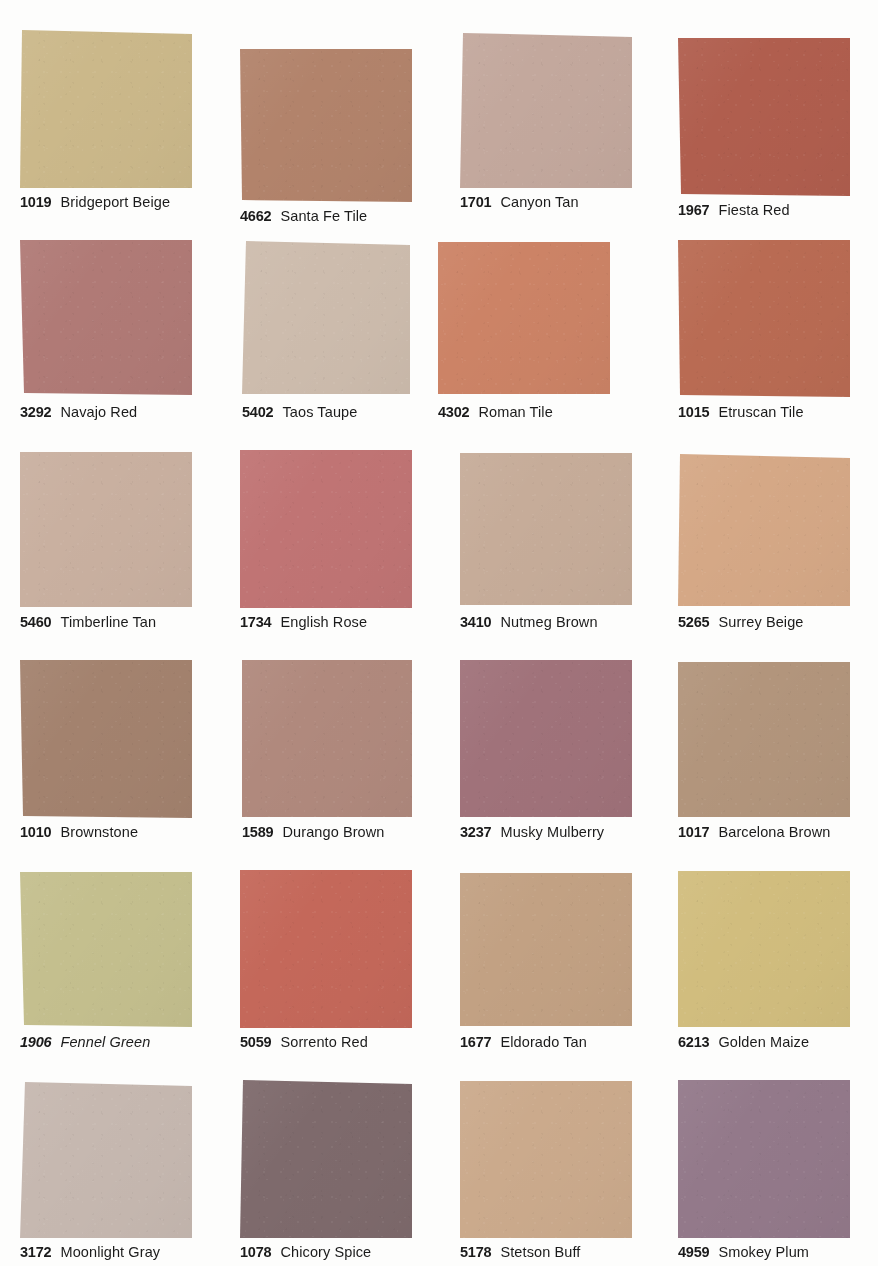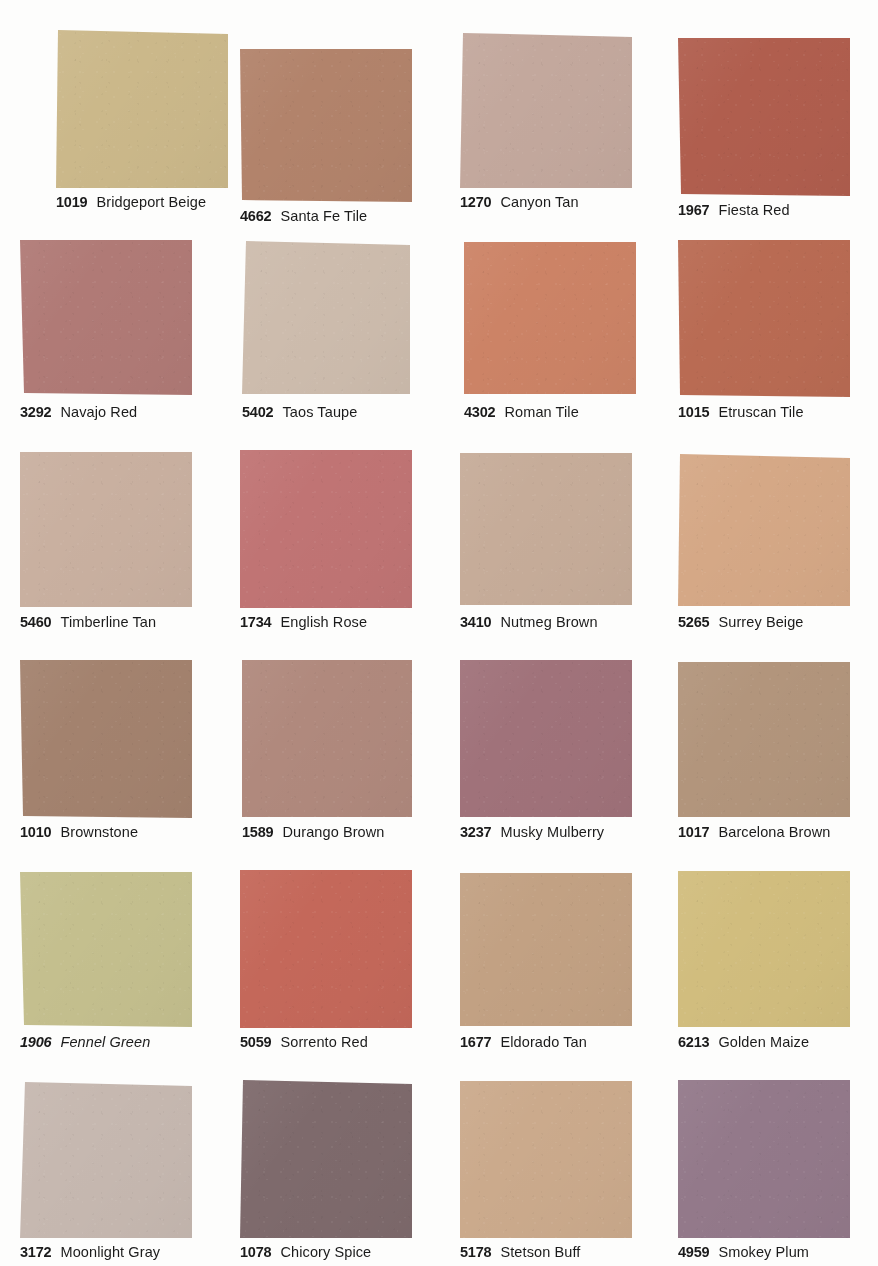--- a/index.html
+++ b/index.html
@@ -88,45 +88,45 @@
     font-weight: normal;
     font-size: 14.5px;
     letter-spacing: 0.1px;
     margin-left: 9px;
   }
 </style>
 </head>
 <body style="background: rgb(253, 253, 252);">
 
 <div id="chart">
-    <div class="cell" style="left: 20px; top: 30px; margin-left: 36px;">
+    <div class="cell" style="left: 20px; top: 30px;">
       <div class="swatch" title="Bridgeport Beige" style="background: rgb(203, 184, 138); top: 0px; width: 172px; height: 158px; clip-path: polygon(2px 0px, 100% 4px, 100% 100%, 0px calc(100% + 0px));"></div>
       <div class="caption"><span class="code">1019</span><span class="cname">Bridgeport Beige</span></div>
     </div>
     <div class="cell" style="left: 240px; top: 44px;">
       <div class="swatch" title="Santa Fe Tile" style="background: rgb(178, 131, 107); top: 5px; width: 172px; height: 153px; clip-path: polygon(0px 0px, 100% 0px, 100% 100%, 2px calc(100% - 2px));"></div>
       <div class="caption"><span class="code">4662</span><span class="cname">Santa Fe Tile</span></div>
     </div>
     <div class="cell" style="left: 460px; top: 30px;">
       <div class="swatch" title="Canyon Tan" style="background: rgb(195, 168, 157); top: 3px; width: 172px; height: 155px; clip-path: polygon(3px 0px, 100% 4px, 100% 100%, 0px calc(100% + 0px));"></div>
-      <div class="caption"><span class="code">1270</span><span class="cname">Canyon Tan</span></div>
+      <div class="caption"><span class="code">1701</span><span class="cname">Canyon Tan</span></div>
     </div>
     <div class="cell" style="left: 678px; top: 38px;">
       <div class="swatch" title="Fiesta Red" style="background: rgb(176, 94, 78); top: 0px; width: 172px; height: 158px; clip-path: polygon(0px 0px, 100% 0px, 100% 100%, 3px calc(100% - 2px));"></div>
       <div class="caption"><span class="code">1967</span><span class="cname">Fiesta Red</span></div>
     </div>
     <div class="cell" style="left: 20px; top: 240px;">
       <div class="swatch" title="Navajo Red" style="background: rgb(176, 122, 118); top: 0px; width: 172px; height: 155px; clip-path: polygon(0px 0px, 100% 0px, 100% 100%, 4px calc(100% - 2px));"></div>
       <div class="caption"><span class="code">3292</span><span class="cname">Navajo Red</span></div>
     </div>
     <div class="cell" style="left: 242px; top: 240px;">
       <div class="swatch" title="Taos Taupe" style="background: rgb(205, 188, 173); top: 1px; width: 168px; height: 153px; clip-path: polygon(4px 0px, 100% 4px, 100% 100%, 0px calc(100% + 0px));"></div>
       <div class="caption"><span class="code">5402</span><span class="cname">Taos Taupe</span></div>
     </div>
-    <div class="cell" style="left: 464px; top: 240px;">
+    <div class="cell" style="left: 438px; top: 240px;">
       <div class="swatch" title="Roman Tile" style="background: rgb(204, 131, 102); top: 2px; width: 172px; height: 152px;"></div>
       <div class="caption"><span class="code">4302</span><span class="cname">Roman Tile</span></div>
     </div>
     <div class="cell" style="left: 678px; top: 240px;">
       <div class="swatch" title="Etruscan Tile" style="background: rgb(185, 107, 83); top: 0px; width: 172px; height: 157px; clip-path: polygon(0px 0px, 100% 0px, 100% 100%, 2px calc(100% - 2px));"></div>
       <div class="caption"><span class="code">1015</span><span class="cname">Etruscan Tile</span></div>
     </div>
     <div class="cell" style="left: 20px; top: 450px; padding-left: 8px;">
       <div class="swatch" title="Timberline Tan" style="background: rgb(201, 176, 160); top: 2px; width: 172px; height: 155px;"></div>
       <div class="caption"><span class="code">5460</span><span class="cname">Timberline Tan</span></div>

